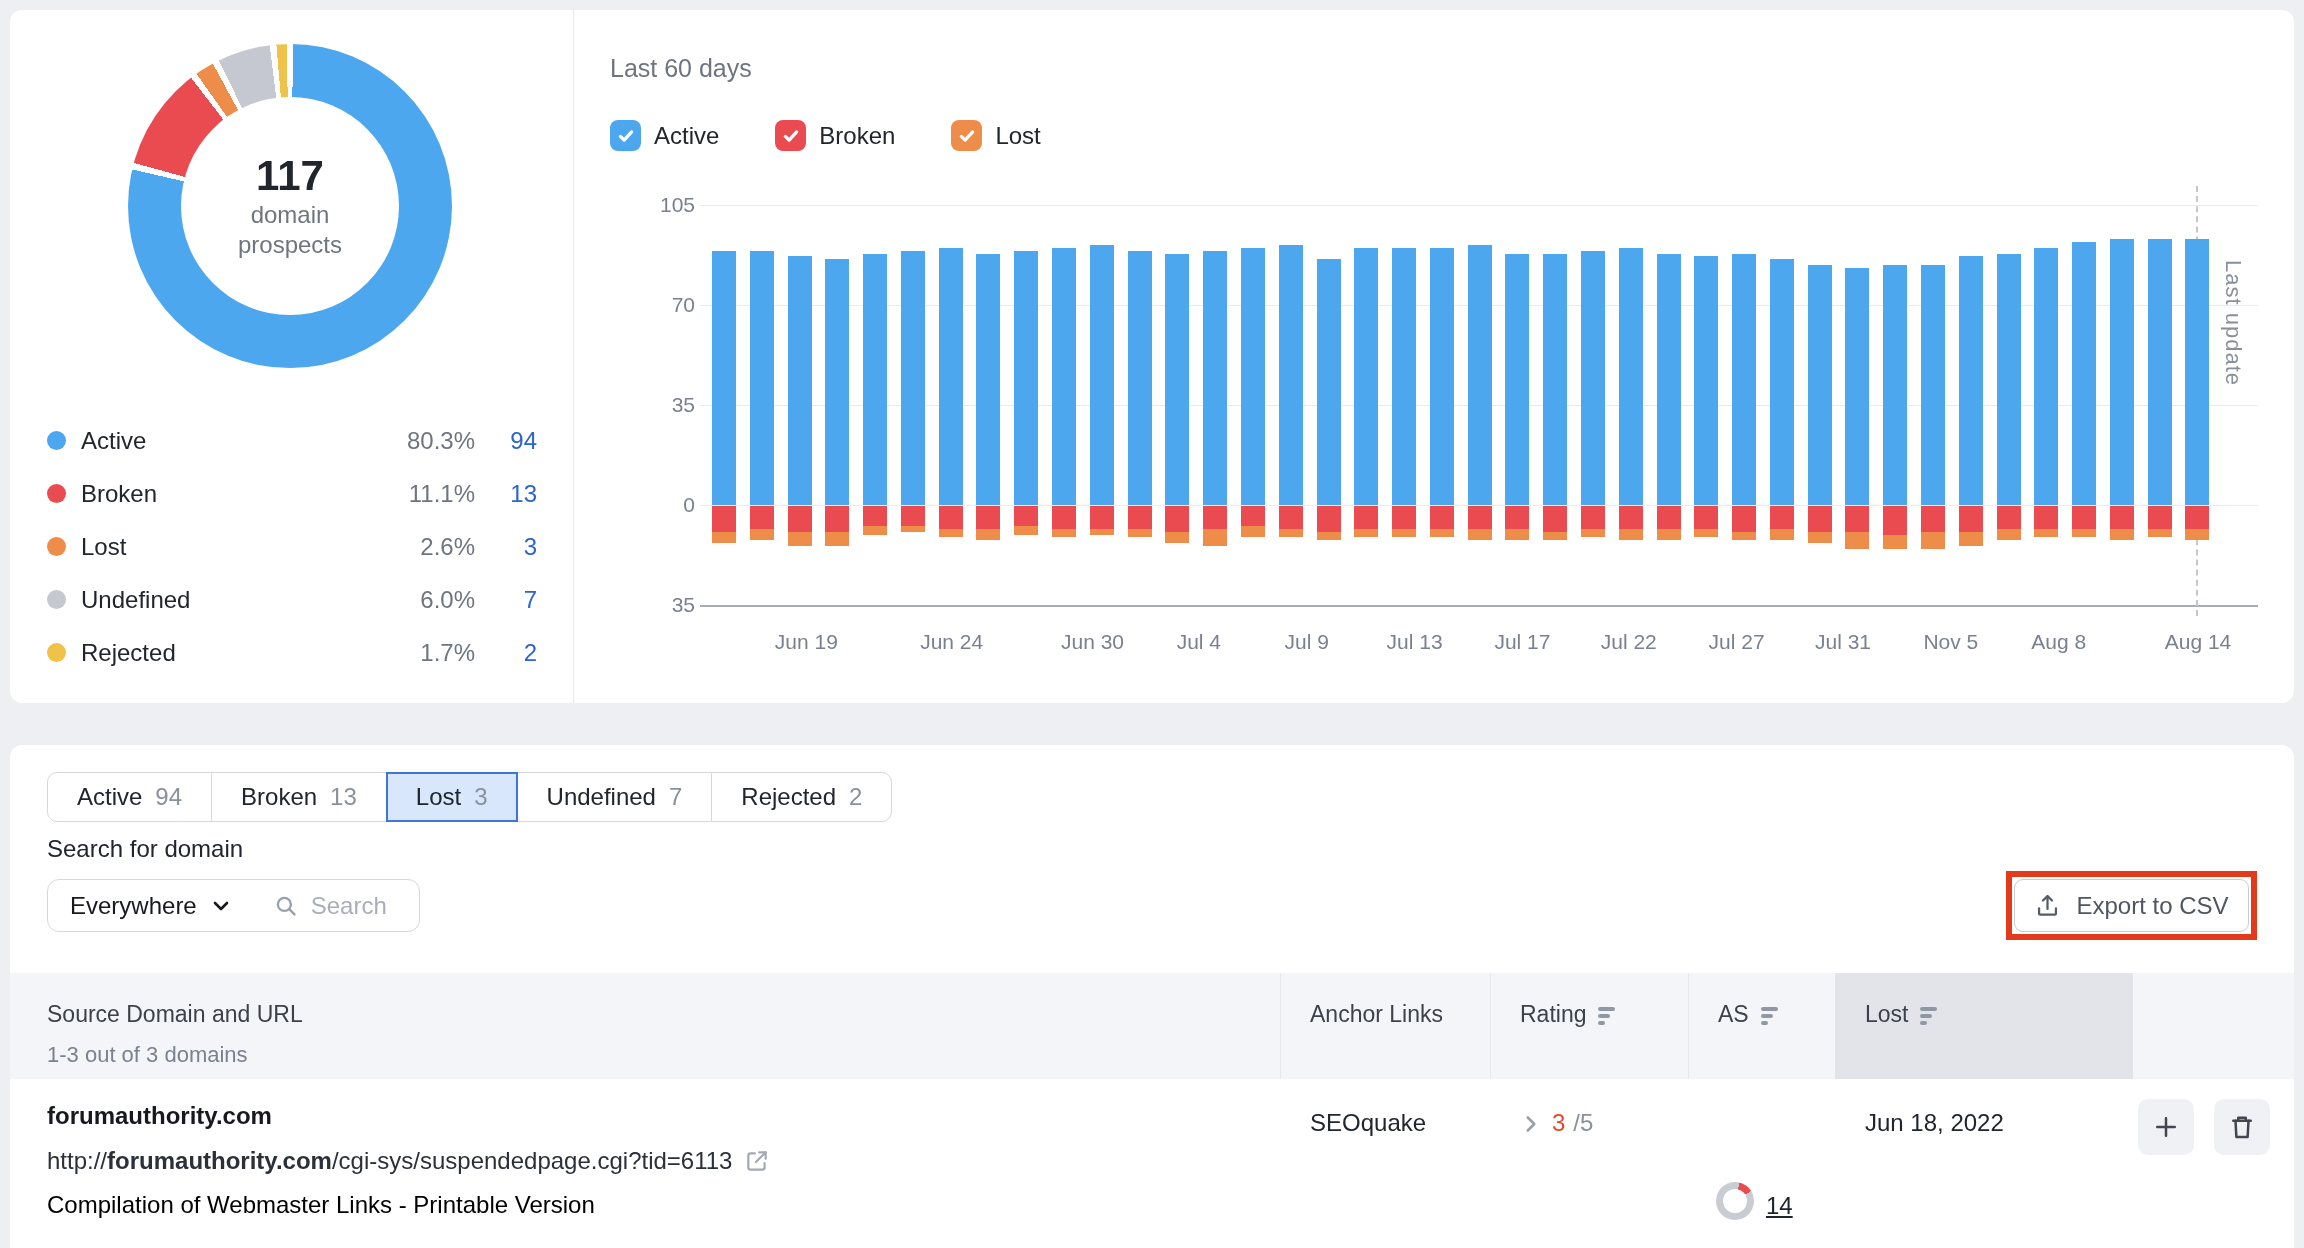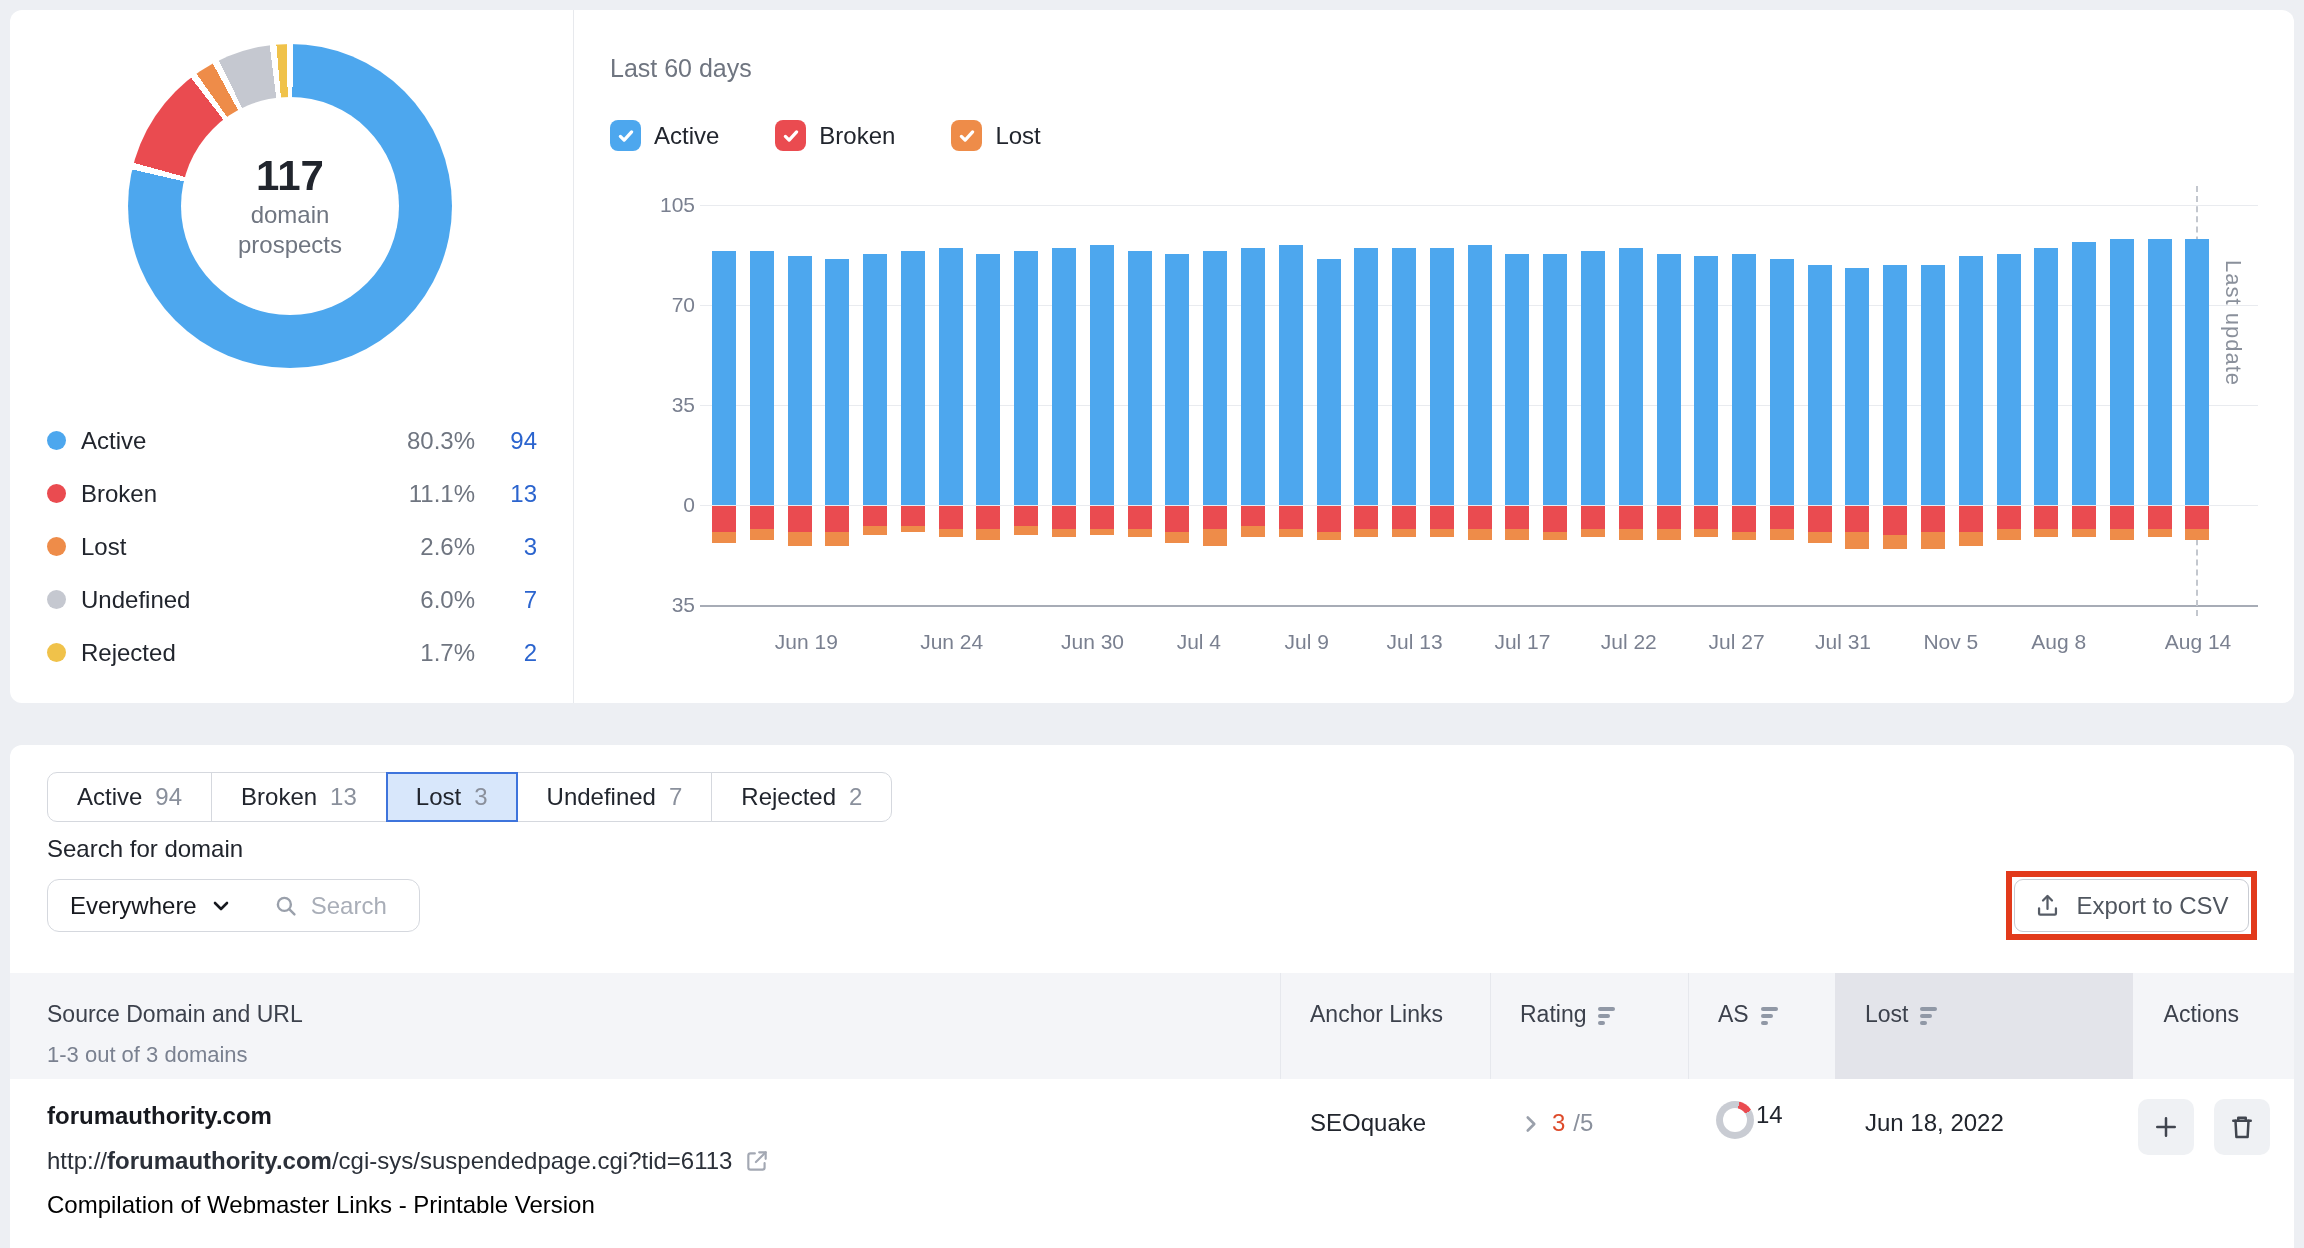--- a/index.html
+++ b/index.html
@@ -100,21 +100,21 @@
   .domain-line { font-size:24px; font-weight:bold; color:#17191f; line-height:30px; }
   .url-line { margin-top:15px; font-size:24px; color:#2b3039; line-height:30px; display:flex; align-items:center; gap:12px; }
   .url-line b { font-weight:bold; }
   .url-line svg { width:26px; height:26px; }
   .title-line { margin-top:14px; font-size:24px; color:#000000; line-height:30px; }
   .td-anchor { width:210px; padding-left:30px; font-size:24px; padding-top:30px; }
   .td-rating { width:198px; padding-left:28px; padding-top:30px; display:flex; align-items:flex-start; gap:8px; }
   .td-rating svg { width:26px; height:26px; margin-top:2px; }
   .rating-val { font-size:24px; color:#de4b2b; }
   .rating-max { font-size:24px; color:#8a909c; }
-  .td-as { width:147px; padding-left:28px; padding-top:22px; display:flex; align-items:flex-start; gap:2px; }
+  .td-as { width:147px; padding-left:28px; padding-top:22px; display:flex; align-items:flex-end; gap:12px;text-decoration:underline; }
   .as-gauge { width:38px; height:38px; border-radius:50%; position:relative; flex:none;
               background:conic-gradient(from 14deg, #ea4b50 0deg 44deg, #c9ccd3 44deg 360deg); }
   .as-gauge::after { content:""; position:absolute; inset:7px; background:#fff; border-radius:50%; }
   .as-val { font-size:24px; color:#21252d; }
   .td-lost { width:298px; padding-left:30px; font-size:24px; padding-top:30px; }
   .td-actions { flex:1; display:flex; justify-content:flex-end; gap:20px; padding-right:24px; padding-top:20px; }
   .action-btn { width:56px; height:56px; border-radius:10px; background:#eff1f4; border:none; cursor:pointer;
                 display:flex; align-items:center; justify-content:center; }
   .action-btn svg { width:30px; height:30px; }
 </style>
@@ -514,23 +514,20 @@
       </div>
       <div class="th th-lost">
         <div class="th-flex">
             <span>Lost</span>
           <span class="sort-icon">
               <i></i>
               <i></i>
               <i></i>
             </span>
         </div>
-      </div>
-      <div class="th th-actions">
-        <div>Actions</div>
       </div>
     </div>
 
     <div class="trow">
       <div class="td td-source">
         <div class="domain-line">forumauthority.com</div>
         <div class="url-line">
           <span><span>http://</span><b>forumauthority.com</b><span>/cgi-sys/suspendedpage.cgi?tid=6113</span></span>
           <svg viewBox="0 0 24 24" fill="none" stroke="#a3a8b3" stroke-width="2" stroke-linecap="round" stroke-linejoin="round">
               <path d="M10 5H6a2 2 0 0 0-2 2v11a2 2 0 0 0 2 2h11a2 2 0 0 0 2-2v-4"></path>

